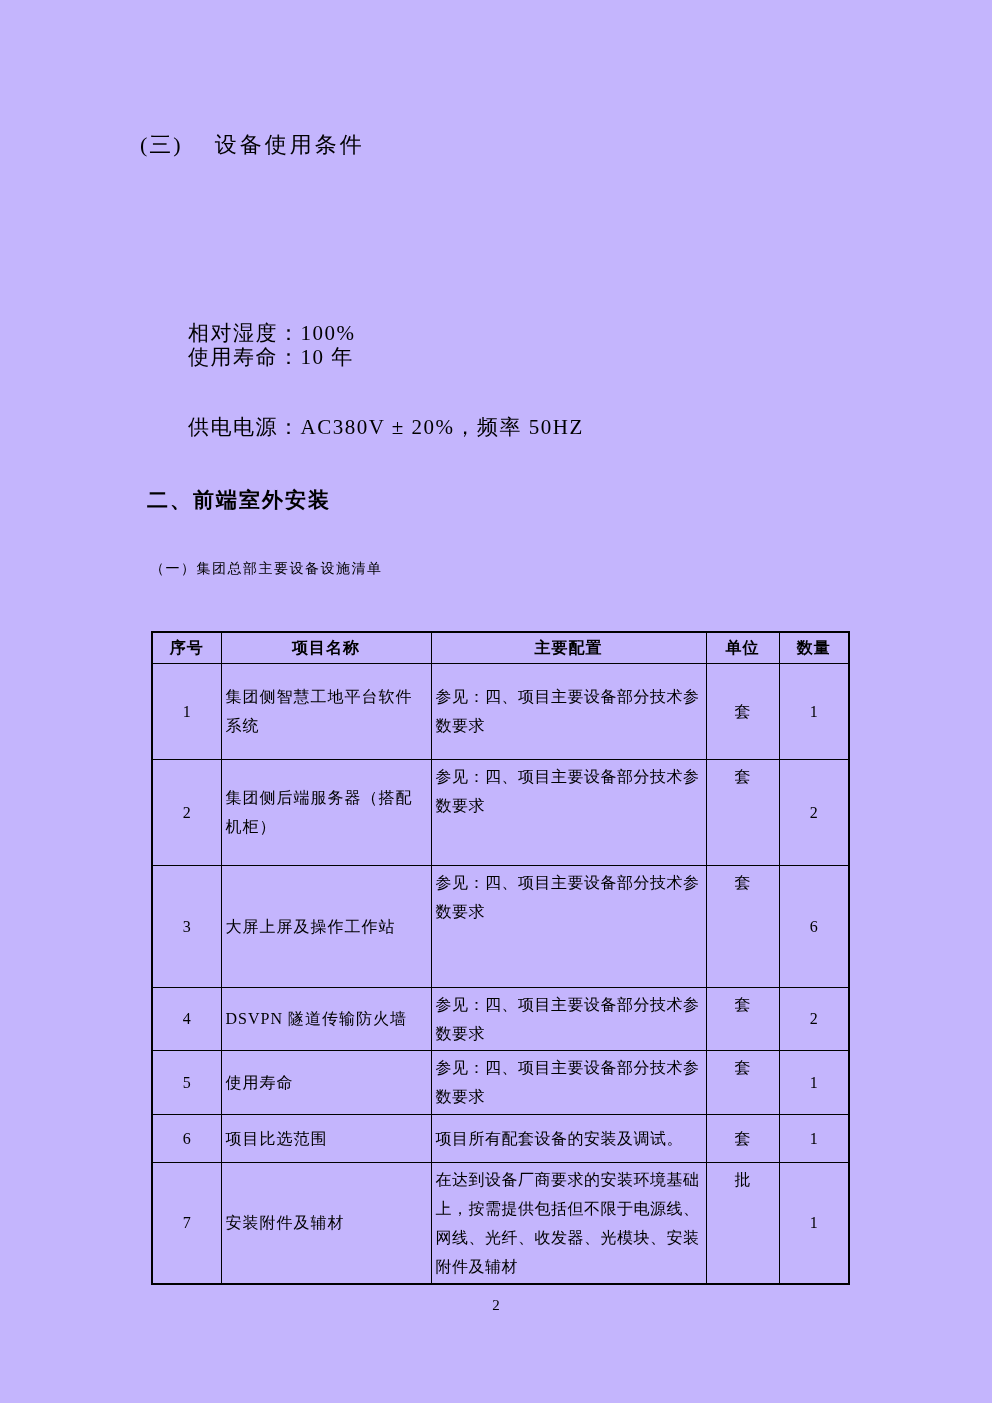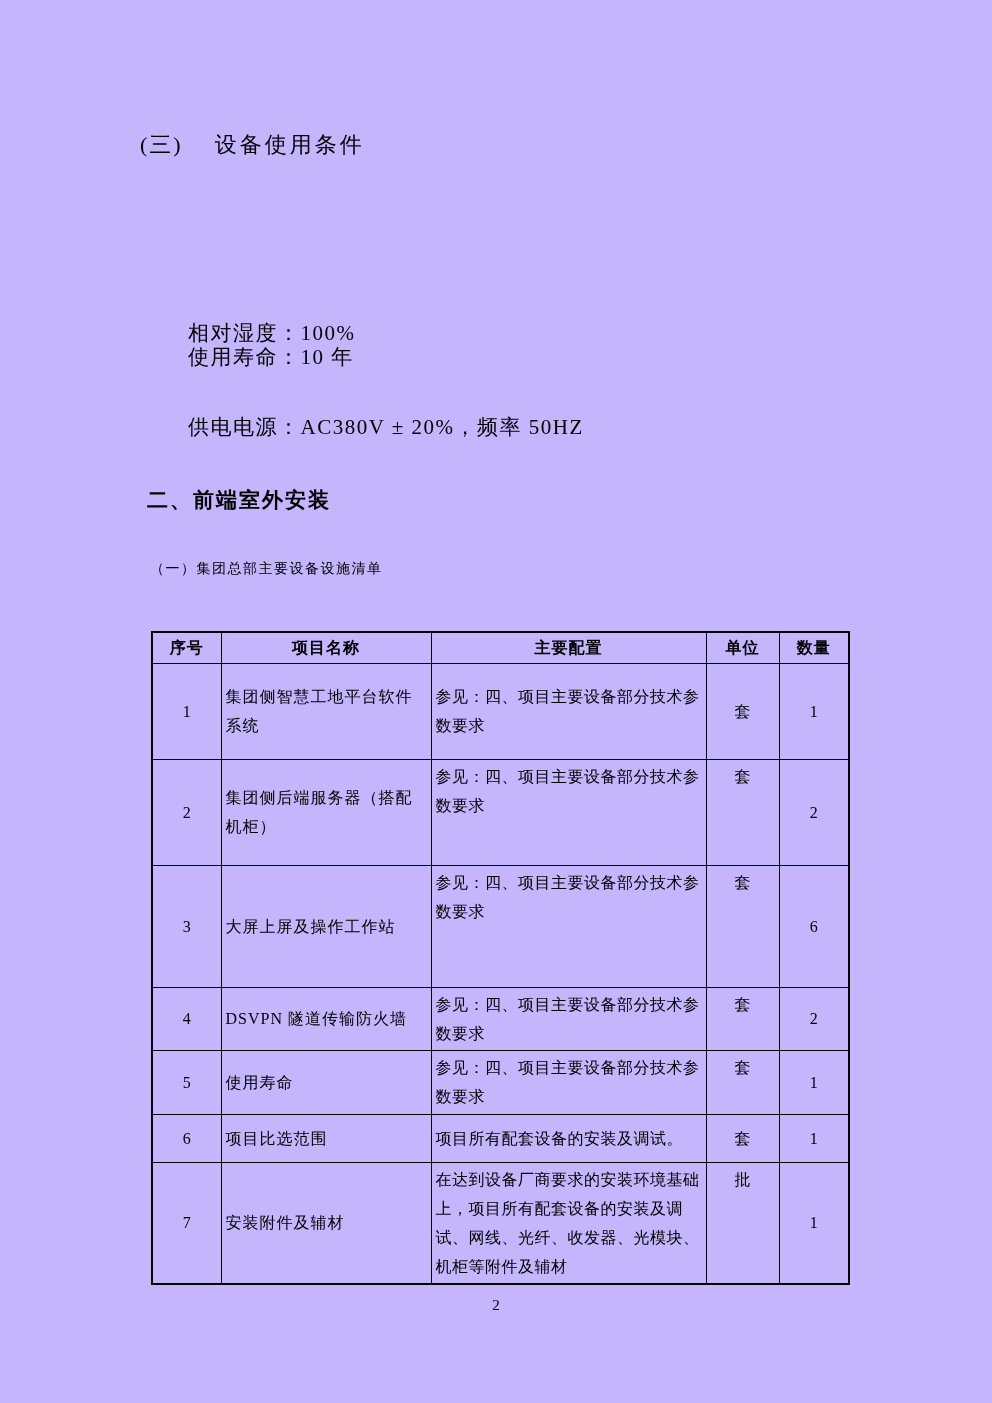--- a/index.html
+++ b/index.html
@@ -197,21 +197,21 @@
         <tr>
       <td class="c-no">6</td>
       <td class="c-name">项目比选范围</td>
       <td class="c-config">项目所有配套设备的安装及调试。</td>
       <td class="c-unit">套</td>
       <td class="c-qty">1</td>
     </tr>
         <tr>
       <td class="c-no">7</td>
       <td class="c-name">安装附件及辅材</td>
-      <td class="c-config">在达到设备厂商要求的安装环境基础上，项目所有配套设备的安装及调试、网线、光纤、收发器、光模块、机柜等附件及辅材</td>
+      <td class="c-config">在达到设备厂商要求的安装环境基础上，按需提供包括但不限于电源线、网线、光纤、收发器、光模块、安装附件及辅材</td>
       <td class="c-unit">批</td>
       <td class="c-qty">1</td>
     </tr>
       </tbody>
   </table>
 
   <div class="pagenum">2</div>
 
 </div>
 

